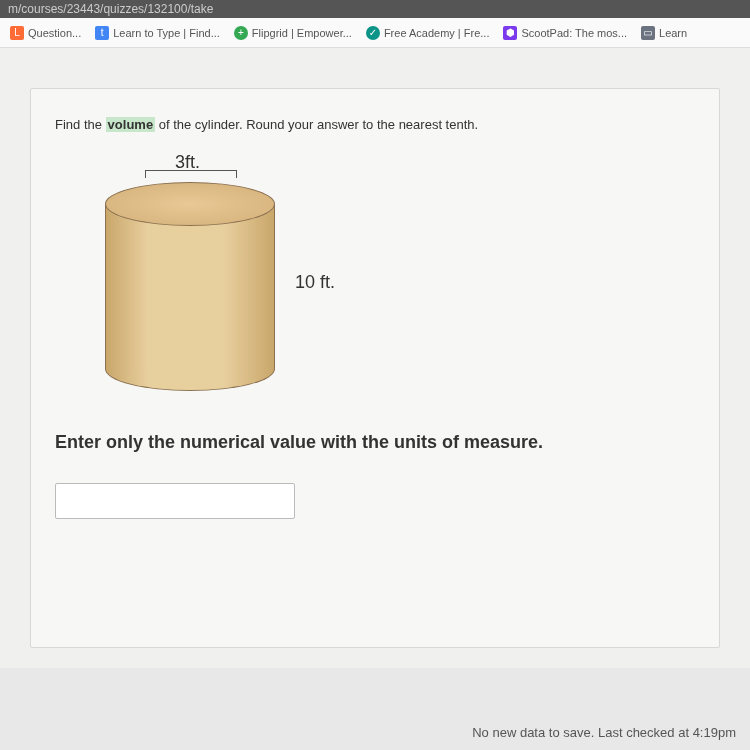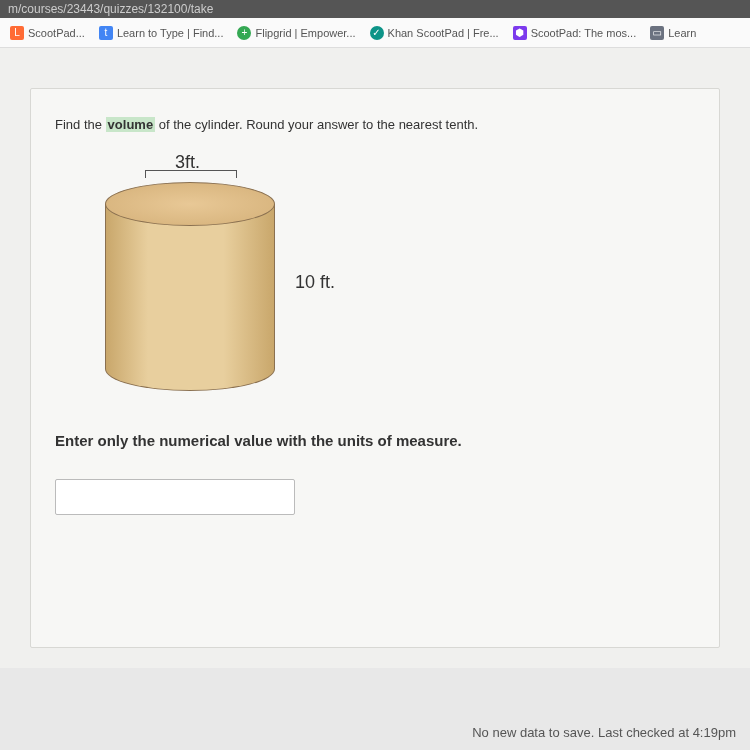--- a/index.html
+++ b/index.html
@@ -150,21 +150,21 @@
       z-index: 1;
     }
     .height-label {
       position: absolute;
       top: 120px;
       left: 240px;
       font-size: 18px;
       color: #333;
     }
     .instruction {
-      font-size: 15px;
+      font-size: 18px;
       font-weight: 600;
       color: #333;
       margin-top: 20px;
       margin-bottom: 30px;
     }
     .answer-input {
       width: 240px;
       height: 36px;
       border: 1px solid #bbb;
       background: #fff;
@@ -186,33 +186,33 @@
 </head>
 <body>
 
 <div class="url-bar">
   <span>m/courses/23443/quizzes/132100/take</span>
 </div>
 
 <div class="bookmarks" id="bookmarks-bar">
     <div class="bookmark">
       <span class="bm-icon orange">L</span>
-      <span>ScootPad...</span>
+      <span>Question...</span>
     </div>
     <div class="bookmark">
       <span class="bm-icon blue">t</span>
       <span>Learn to Type | Find...</span>
     </div>
     <div class="bookmark">
       <span class="bm-icon green">+</span>
       <span>Flipgrid | Empower...</span>
     </div>
     <div class="bookmark">
       <span class="bm-icon teal">✓</span>
-      <span>Khan ScootPad | Fre...</span>
+      <span>Free Academy | Fre...</span>
     </div>
     <div class="bookmark">
       <span class="bm-icon purple">⬢</span>
       <span>ScootPad: The mos...</span>
     </div>
     <div class="bookmark">
       <span class="bm-icon gray">▭</span>
       <span>Learn</span>
     </div>
   </div>

